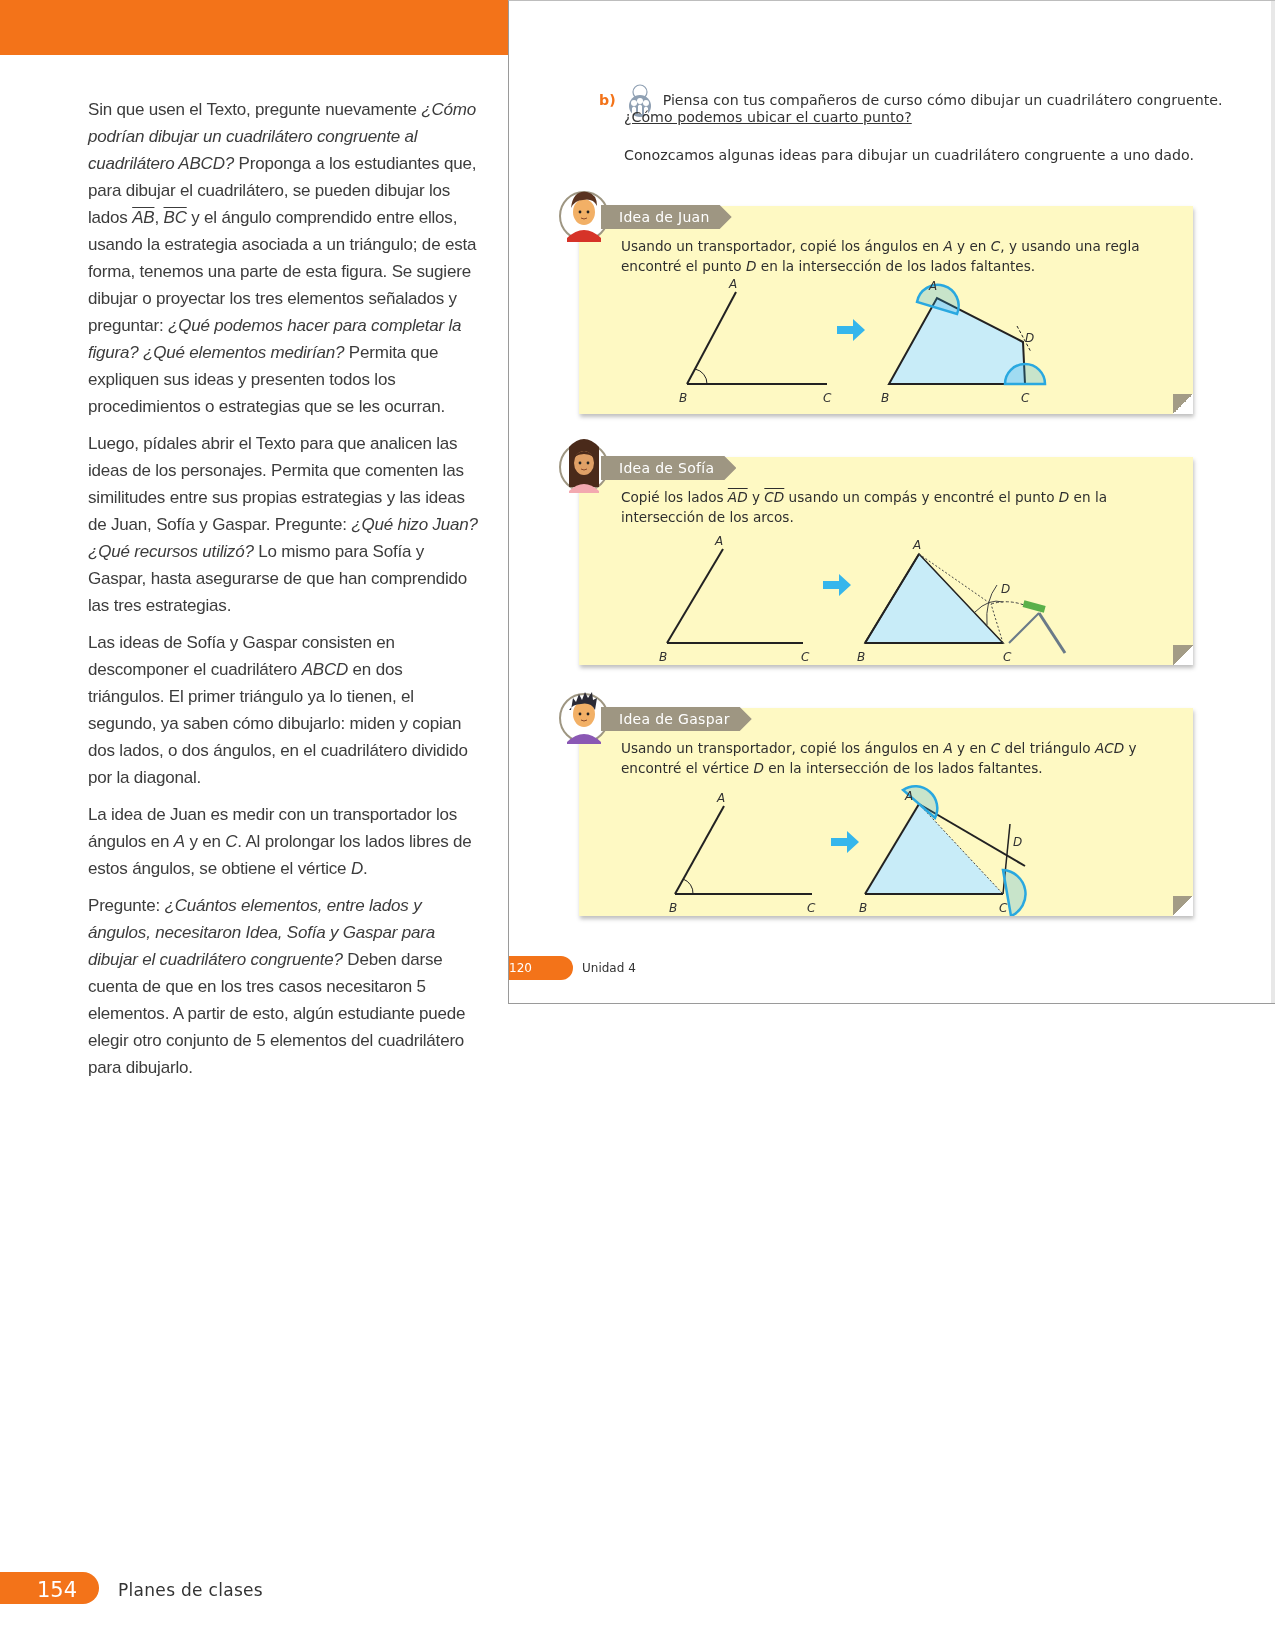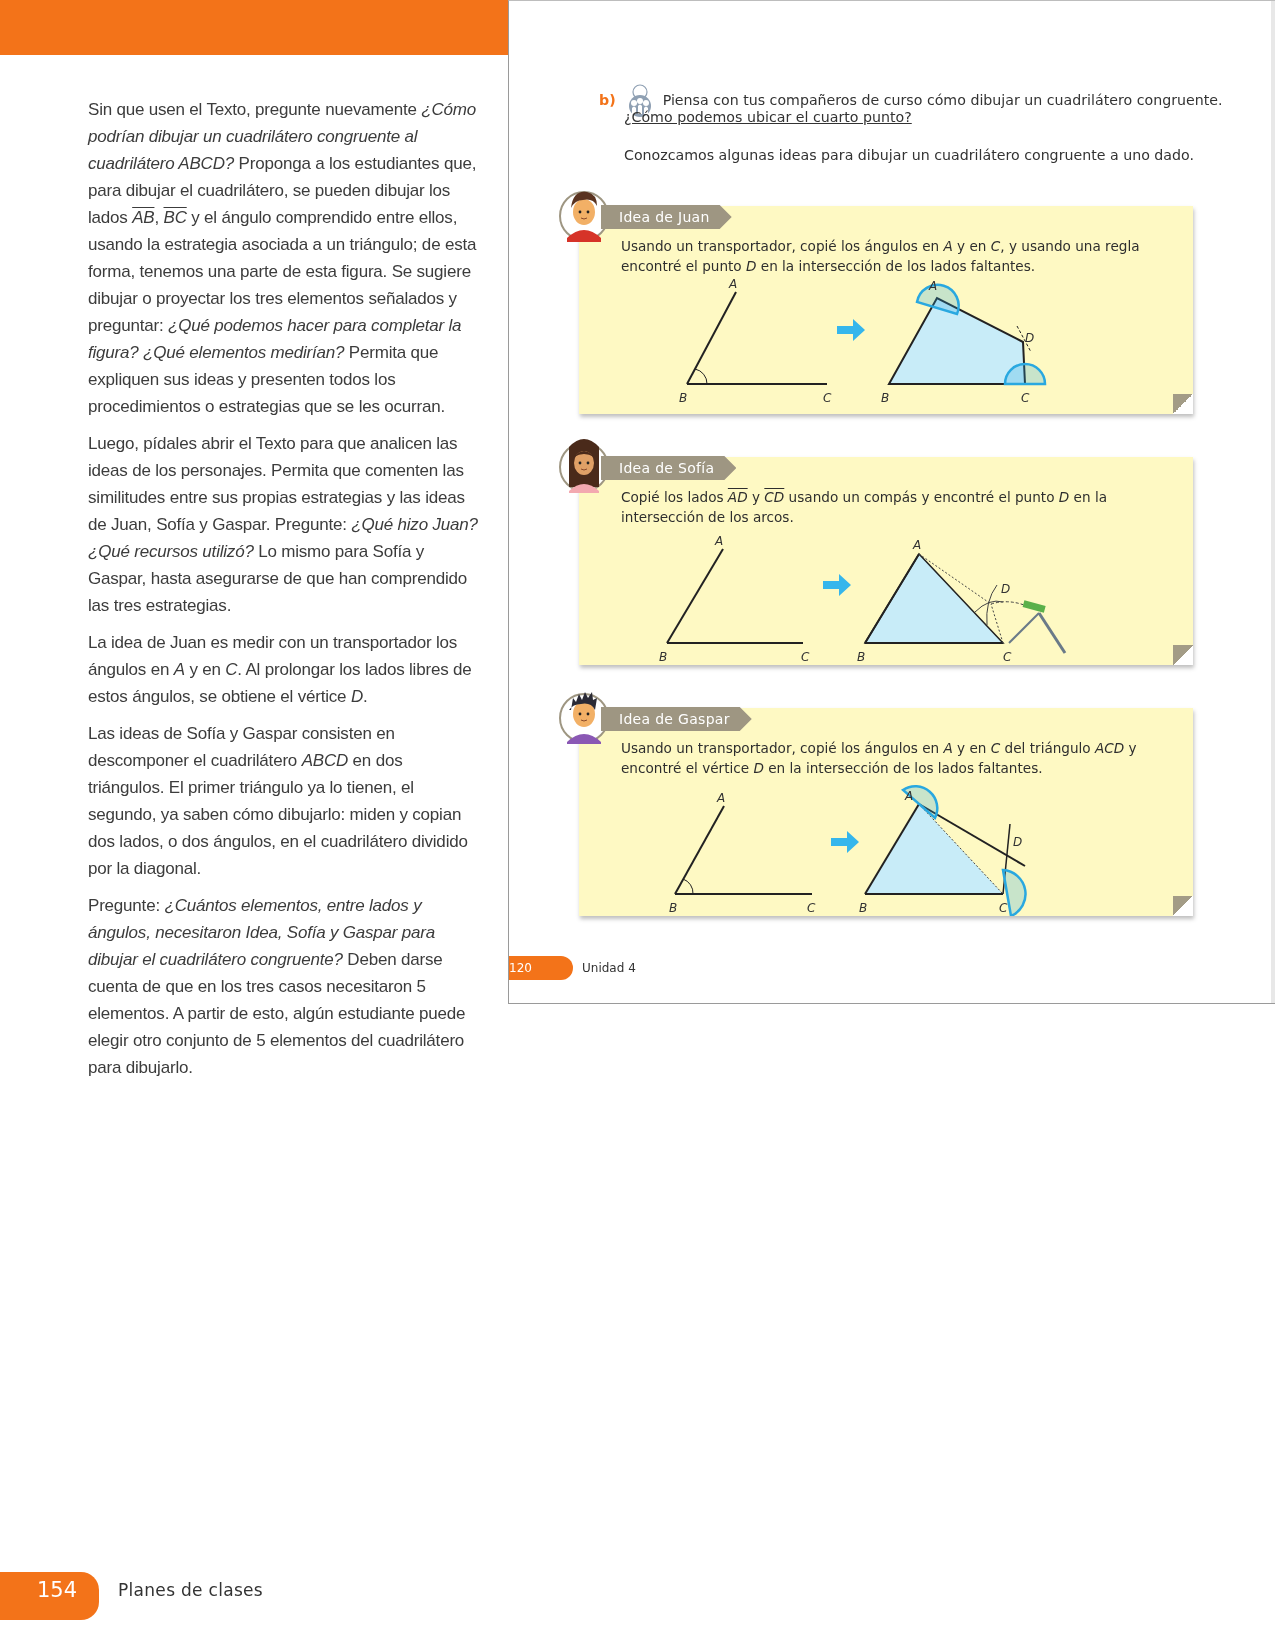--- a/index.html
+++ b/index.html
@@ -40,37 +40,37 @@
   .avatar { position: absolute; left: -20px; top: -24px; width: 50px; height: 62px; }
   .fig { position: absolute; left: 0; top: 0; }
 
   .footer-right { position: absolute; left: 0; top: 955px; height: 24px; width: 100%; }
   .page-pill-r { position: absolute; left: 0; top: 0; width: 64px; height: 24px; background: #f37319;
     color: #fff; font-size: 12px; line-height: 24px; 
     border-radius: 0 12px 12px 0; font-family: "DejaVu Sans", sans-serif; }
   .unit-label { position: absolute; left: 73px; top: 0; font-size: 12px; line-height: 24px; color: #333; font-family: "DejaVu Sans", sans-serif; }
 
   .footer-left { position: absolute; left: 0; top: 1572px; width: 400px; height: 36px; }
-  .page-pill-l { position: absolute; left: 0; top: 0; width: 99px; height: 48px; background: #f37319; color: #fff;
+  .page-pill-l { position: absolute; left: 0; top: 0; width: 99px; height: 32px; background: #f37319; color: #fff;
     border-radius: 0 18px 18px 0; font-size: 21px; line-height: 36px; text-align: right; padding-right: 22px;
     font-family: "DejaVu Sans", sans-serif; }
   .section-label { position: absolute; left: 118px; top: 0; line-height: 36px; font-size: 17px; color: #333;
     font-family: "DejaVu Sans", sans-serif; letter-spacing: 0.3px; }
 </style>
 </head>
 <body>
 
 <div class="top-band"></div>
 
 <div class="left-col">
   <div class="body-text">
     <p><span>Sin que usen el Texto, pregunte nuevamente </span><em>¿Cómo podrían dibujar un cuadrilátero congruente al cuadrilátero ABCD?</em><span> Proponga a los estudiantes que, para dibujar el cuadrilátero, se pueden dibujar los lados </span><span class="ov ovl">AB</span><span>, </span><span class="ov ovl">BC</span><span> y el ángulo comprendido entre ellos, usando la estrategia asociada a un triángulo; de esta forma, tenemos una parte de esta figura. Se sugiere dibujar o proyectar los tres elementos señalados y preguntar: </span><em>¿Qué podemos hacer para completar la figura? ¿Qué elementos medirían?</em><span> Permita que expliquen sus ideas y presenten todos los procedimientos o estrategias que se les ocurran.</span></p>
     <p><span>Luego, pídales abrir el Texto para que analicen las ideas de los personajes. Permita que comenten las similitudes entre sus propias estrategias y las ideas de Juan, Sofía y Gaspar. Pregunte: </span><em>¿Qué hizo Juan? ¿Qué recursos utilizó?</em><span> Lo mismo para Sofía y Gaspar, hasta asegurarse de que han comprendido las tres estrategias.</span></p>
+    <p><span>Las ideas de Sofía y Gaspar consisten en descomponer el cuadrilátero </span><em>ABCD</em><span> en dos triángulos. El primer triángulo ya lo tienen, el segundo, ya saben cómo dibujarlo: miden y copian dos lados, o dos ángulos, en el cuadrilátero dividido por la diagonal.</span></p>
     <p><span>La idea de Juan es medir con un transportador los ángulos en </span><em>A</em><span> y en </span><em>C</em><span>. Al prolongar los lados libres de estos ángulos, se obtiene el vértice </span><em>D</em><span>.</span></p>
-    <p><span>Las ideas de Sofía y Gaspar consisten en descomponer el cuadrilátero </span><em>ABCD</em><span> en dos triángulos. El primer triángulo ya lo tienen, el segundo, ya saben cómo dibujarlo: miden y copian dos lados, o dos ángulos, en el cuadrilátero dividido por la diagonal.</span></p>
     <p><span>Pregunte: </span><em>¿Cuántos elementos, entre lados y ángulos, necesitaron Idea, Sofía y Gaspar para dibujar el cuadrilátero congruente?</em><span> Deben darse cuenta de que en los tres casos necesitaron 5 elementos. A partir de esto, algún estudiante puede elegir otro conjunto de 5 elementos del cuadrilátero para dibujarlo.</span></p>
   </div>
 </div>
 
 <div class="book-page">
   <div class="edge-shadow"></div>
 
   <div class="q-line" style="left:90px; top:83px;">
     <span class="q-label">b)</span>
     <svg class="group-icon" viewBox="0 0 28 34">

